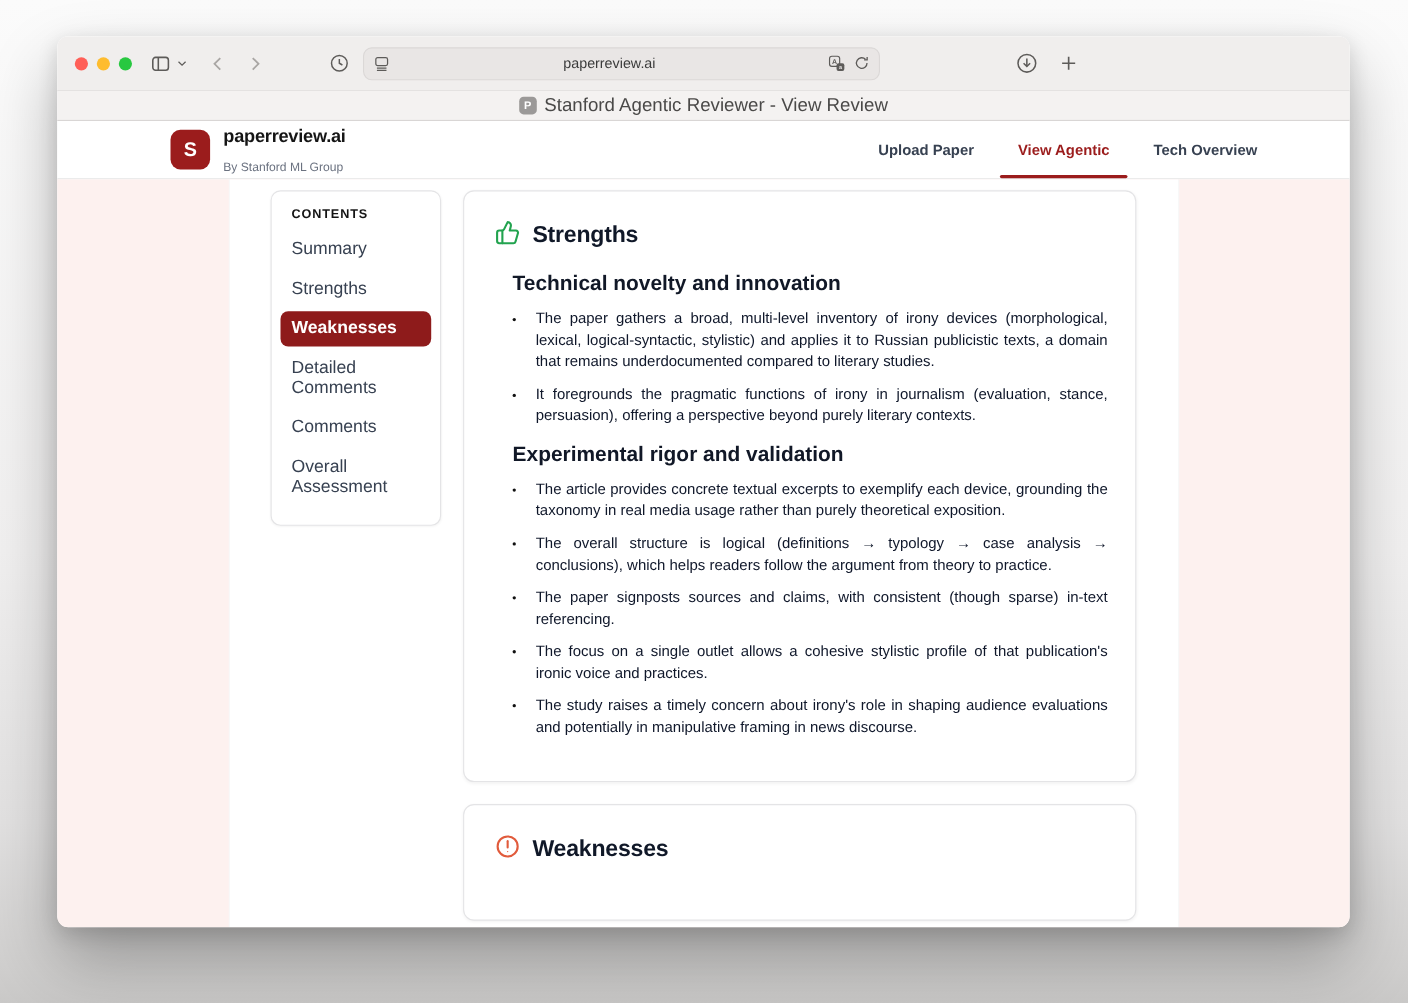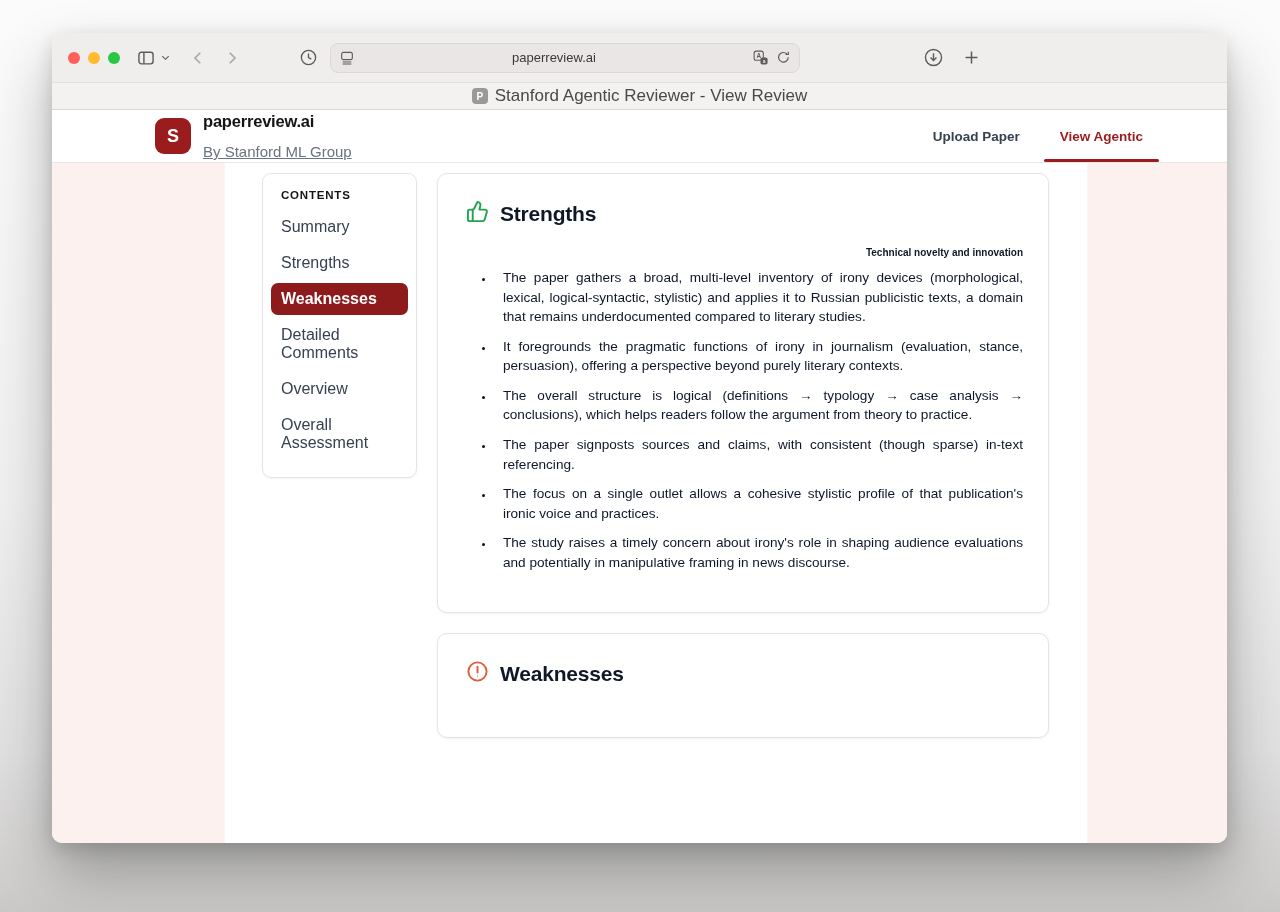--- a/index.html
+++ b/index.html
@@ -45,35 +45,35 @@
   .site-header {
     height:53px; background:#fff; border-bottom:1px solid #e7e7e7;
     display:flex; align-items:center; padding:0 44px 0 103px;
   }
   .logo {
     width:36px; height:36px; border-radius:9px; background:#9b1c1c; color:#fff;
     font-size:18px; font-weight:bold; display:flex; align-items:center; justify-content:center;
     margin-right:12px;
   }
   .brand-text .t { font-size:16.5px; font-weight:bold; color:#151515; letter-spacing:-.2px; }
-  .brand-text .s { font-size:15px; color:#6b7280; margin-top:12px;text-decoration:underline; }
+  .brand-text .s { font-size:11px; color:#6b7280; margin-top:12px; }
   .nav { margin-left:auto; display:flex; gap:40px; height:100%; align-items:center; margin-right:40px; }
   .nav-item { font-size:13.5px; font-weight:600; color:#374151; height:100%;
               display:flex; align-items:center; position:relative; cursor:pointer; }
   .nav-item.active { color:#9b1c1c; }
   .nav-item.active::after {
     content:""; position:absolute; left:-16px; right:-16px; bottom:0; height:3px;
     background:#9b1c1c; border-radius:2px;
   }
   
   .page-body {
     height:680px; background:#fdf1ef; position:relative; overflow:hidden;
   }
   .sheet {
-    position:absolute; left:172px; top:0; width:864px; height:100%; background:#fff;
+    position:absolute; left:156px; top:0; width:864px; height:100%; background:#fff;
     border-left:1px solid rgba(0,0,0,.03); border-right:1px solid rgba(0,0,0,.03);
     display:flex; align-items:flex-start;
   }
   .contents-card {
     margin:10px 0 0 37px; width:155px; background:#fff;
     border:1px solid #e4e4e6; border-radius:9px; padding:15px 8px 14px 8px;
     box-shadow:0 1px 2px rgba(0,0,0,.04); flex:none;
   }
   .contents-heading { font-size:11.5px; font-weight:bold; letter-spacing:.8px; color:#141414; margin:0 0 10px 10px; }
   .contents-list { list-style:none; }
@@ -81,21 +81,21 @@
     font-size:16px; color:#374151; padding:7px 10px; border-radius:7px; margin-bottom:4px; cursor:pointer;
   }
   .contents-item.active { background:#8e1b1b; color:#fff; font-weight:600; }
   .cards-col { margin:10px 0 0 20px; width:612px; flex:none; }
   .card {
     background:#fff; border:1px solid #e4e4e6; border-radius:10px;
     box-shadow:0 1px 3px rgba(0,0,0,.05); padding:26px 25px 30px 28px; margin-bottom:20px;
   }
   .card-title-row { display:flex; align-items:center; gap:11px; margin-bottom:20px; }
   .card-title { font-size:21px; font-weight:800; color:#101828; letter-spacing:-.2px; }
-  .group-heading { font-size:10px; font-weight:bold; color:#111827; margin:15px 0 10px 0;text-align:right; }
+  .group-heading { font-size:19px; font-weight:bold; color:#111827; margin:15px 0 10px 16px; }
   .card .group:first-of-type .group-heading { margin-top:0; }
   .bullets { margin:0; padding-left:29px; list-style:disc; }
   .bullets li {
     font-size:13.6px; color:#0f172a; line-height:1.44; text-align:justify;
     margin-bottom:10px; padding-left:8px;
   }
   .bullets li::marker { color:#111; font-size:11px; }
 </style>
 </head>
 <body>
@@ -185,34 +185,35 @@
 
   <div class="site-header">
     <div class="logo">S</div>
     <div class="brand-text">
       <div class="t">paperreview.ai</div>
       <div class="s">By Stanford ML Group</div>
     </div>
     <div class="nav">
       <div class="nav-item">Upload Paper</div>
       <div class="nav-item active">View Agentic</div>
+      <div class="nav-item">Tech Overview</div>
     </div>
   </div>
 
   <div class="page-body">
     <div class="sheet">
 
       <nav class="contents-card">
         <div class="contents-heading">CONTENTS</div>
         <ul class="contents-list">
           <li class="contents-item">Summary</li>
           <li class="contents-item">Strengths</li>
           <li class="contents-item active">Weaknesses</li>
           <li class="contents-item">Detailed Comments</li>
-          <li class="contents-item">Overview</li>
+          <li class="contents-item">Comments</li>
           <li class="contents-item">Overall Assessment</li>
         </ul>
       </nav>
 
       <div class="cards-col">
 
         <section class="card">
           <div class="card-title-row">
             <span style="color:#22a34f">
               <svg width="23" height="23" viewBox="0 0 24 24" fill="none" stroke="currentColor" stroke-width="2" stroke-linecap="round" stroke-linejoin="round">
@@ -221,20 +222,26 @@
               </svg>
             </span>
             <h2 class="card-title">Strengths</h2>
           </div>
 
           <div class="group">
             <h3 class="group-heading">Technical novelty and innovation</h3>
             <ul class="bullets">
               <li>The paper gathers a broad, multi-level inventory of irony devices (morphological, lexical, logical-syntactic, stylistic) and applies it to Russian publicistic texts, a domain that remains underdocumented compared to literary studies.</li>
               <li>It foregrounds the pragmatic functions of irony in journalism (evaluation, stance, persuasion), offering a perspective beyond purely literary contexts.</li>
+            </ul>
+          </div>
+          <div class="group">
+            <h3 class="group-heading">Experimental rigor and validation</h3>
+            <ul class="bullets">
+              <li>The article provides concrete textual excerpts to exemplify each device, grounding the taxonomy in real media usage rather than purely theoretical exposition.</li>
             </ul>
           </div>
           <div class="group">
             <ul class="bullets">
               <li>The overall structure is logical (definitions → typology → case analysis → conclusions), which helps readers follow the argument from theory to practice.</li>
               <li>The paper signposts sources and claims, with consistent (though sparse) in-text referencing.</li>
             </ul>
           </div>
           <div class="group">
             <ul class="bullets">

